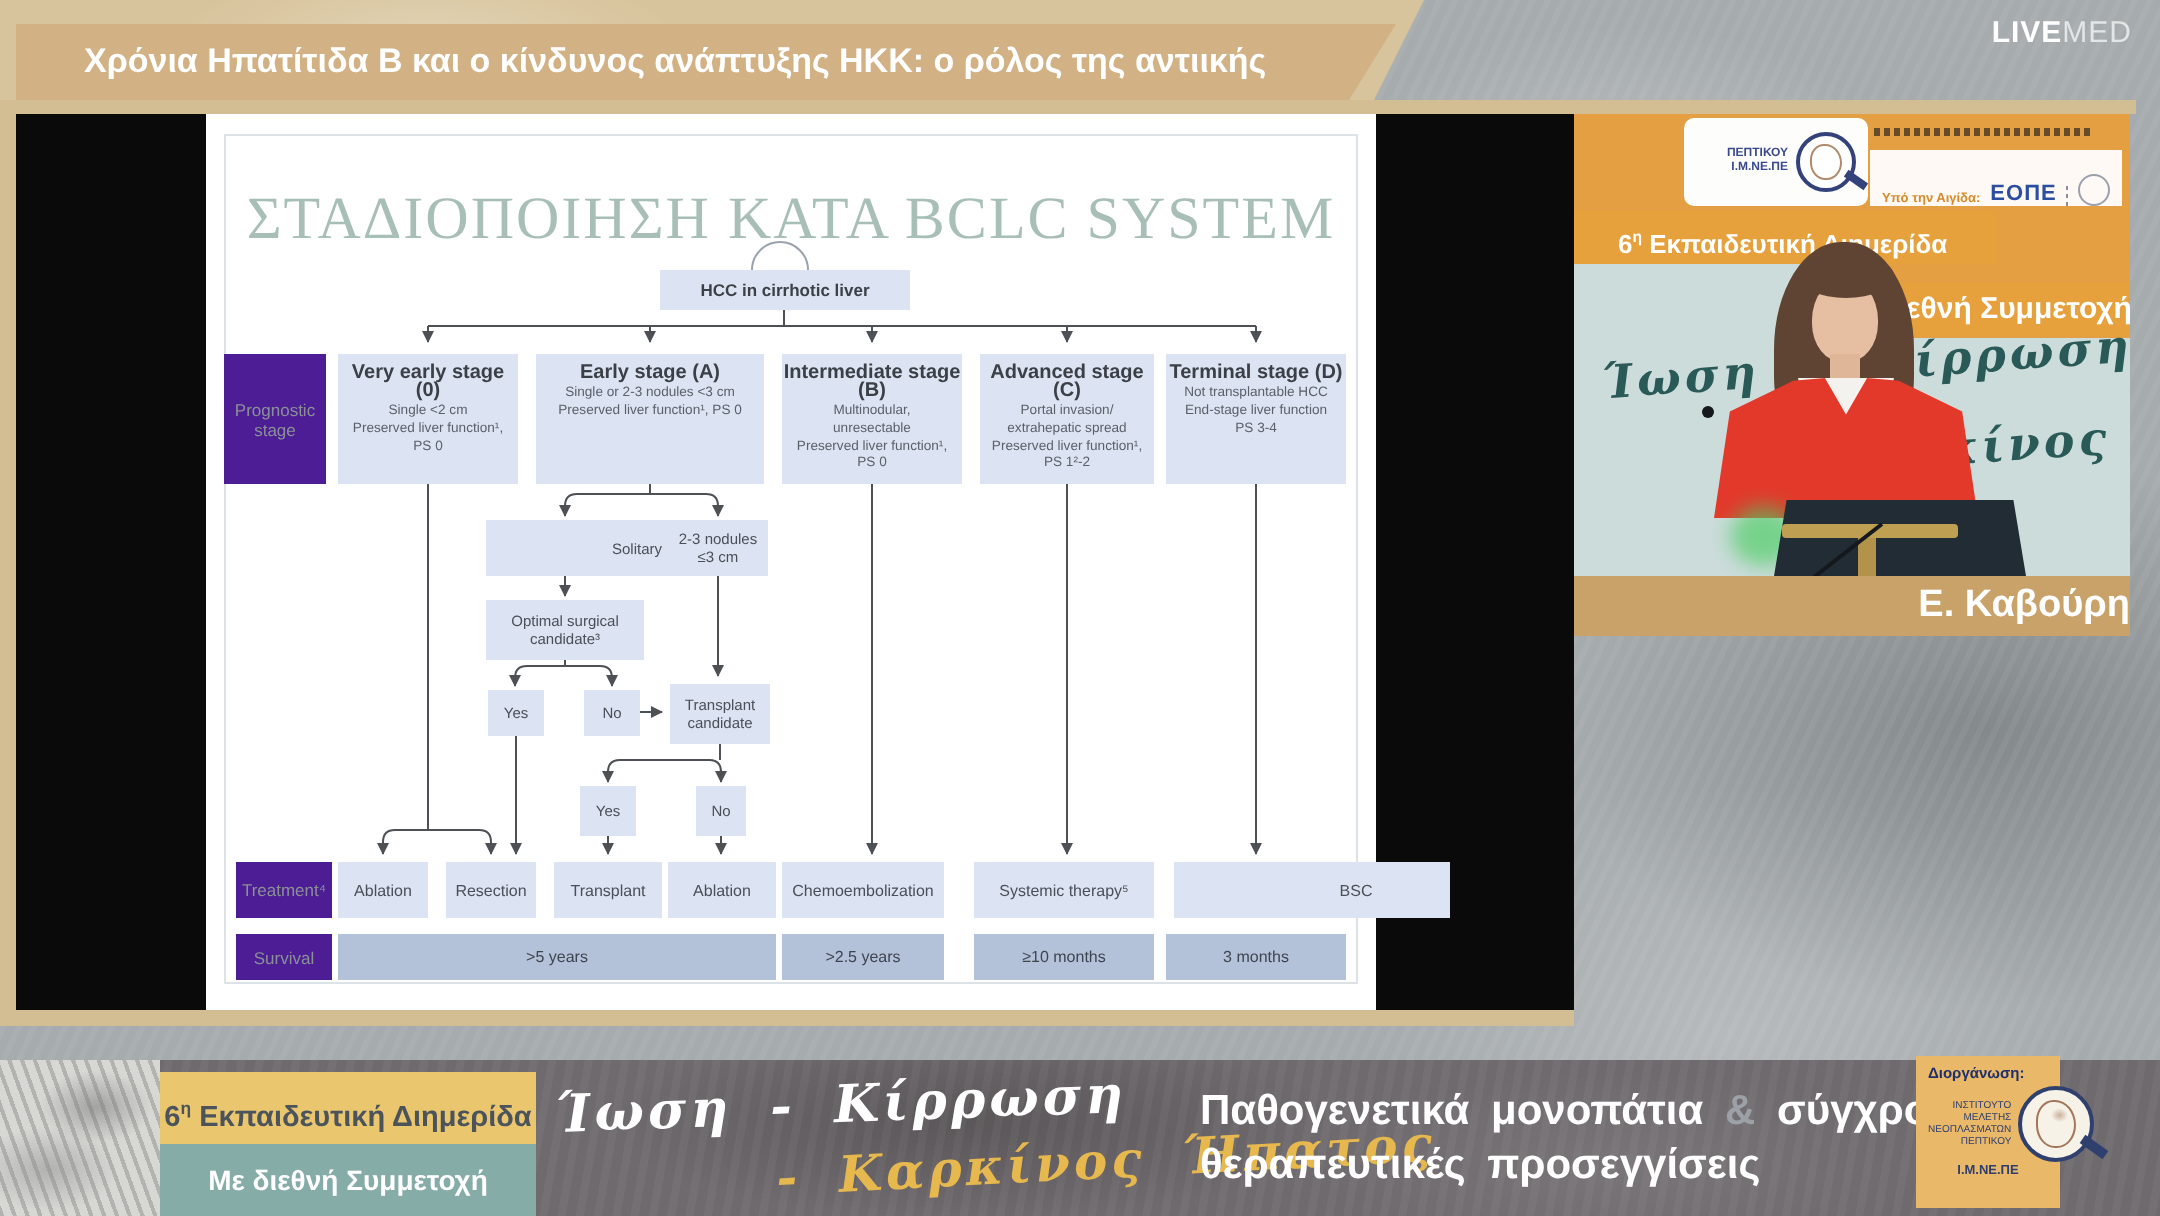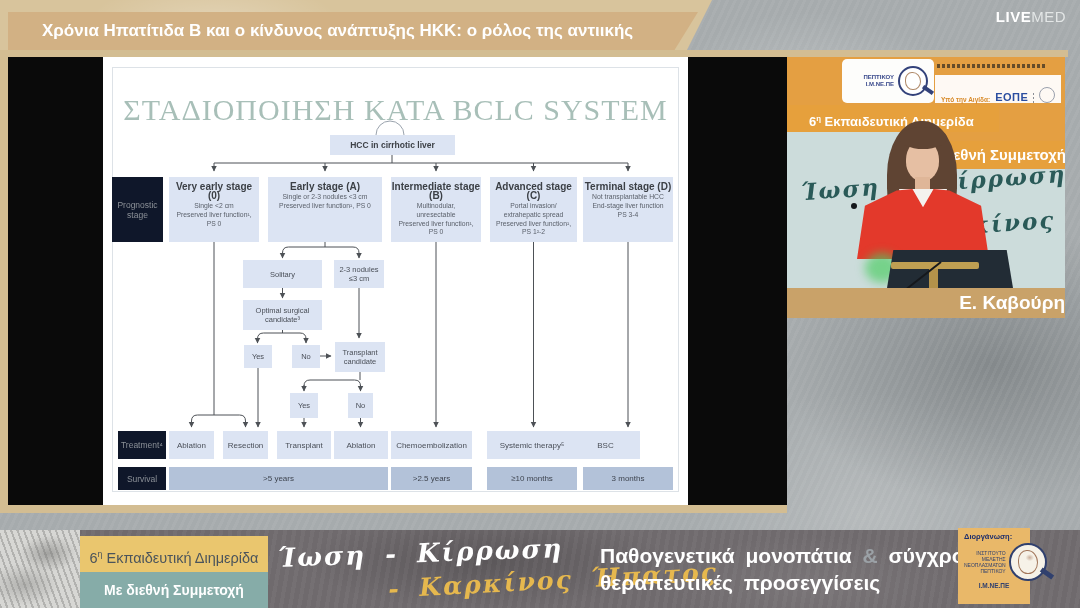--- a/index.html
+++ b/index.html
@@ -28,21 +28,21 @@
   .frame-bottom{left:0;top:505px;width:787px;height:8px;background:#d3bd92;}
   .vid-black{left:8px;top:57px;width:779px;height:448px;background:#0a0a0a;}
   
   .slide{left:103px;top:57px;width:585px;height:448px;background:#ffffff;font-family:"Liberation Sans",sans-serif;}
   .slide-border{left:9px;top:10px;width:565px;height:423px;border:1px solid #dde2e7;}
   .slide-title{left:0;top:36px;width:585px;text-align:center;
       font-family:"Liberation Serif",serif;font-size:30px;letter-spacing:1px;color:#a8bfb8;}
   .box{background:#dce4f3;color:#4a4f58;display:flex;align-items:center;justify-content:center;
        text-align:center;white-space:pre-line;font-size:7.5px;line-height:9px;}
   .rootbox{font-size:8.5px;font-weight:bold;color:#3d4147;}
-  .lbl{background:#0f172a;color:#8b9097;font-size:8.5px;line-height:10px;}
+  .lbl{background:#4c1d95;color:#8b9097;font-size:8.5px;line-height:10px;}
   .stagebox{flex-direction:column;justify-content:flex-start;padding-top:5px;box-sizing:border-box;}
   .stagebox .t{font-weight:bold;font-size:10px;color:#3c4046;margin-bottom:2px;}
   .stagebox .b{font-size:6.8px;line-height:8.8px;color:#5b616b;white-space:pre-line;}
   .surv{background:#b3c2d9;color:#3f4550;font-size:8px;}
   .treat{font-size:8px;}
   svg.conn{position:absolute;left:0;top:0;}
   
   .spk{left:787px;top:57px;width:278px;height:261px;background:#ccdcdb;overflow:hidden;}
   .or1{left:0;top:0;width:278px;height:50px;background:#e49f42;}
   .or2{left:118px;top:0;width:160px;height:112px;background:#e49f42;}
@@ -93,21 +93,21 @@
        repeating-linear-gradient(100deg, rgba(255,255,255,.04) 0 4px, rgba(0,0,0,0) 4px 9px),
        radial-gradient(260px 70px at 45% 40%, rgba(0,0,0,.18), rgba(0,0,0,0) 70%),
        radial-gradient(220px 70px at 75% 70%, rgba(255,255,255,.07), rgba(0,0,0,0) 70%),
        #6f6a6d;}
   .etch{left:0;top:0;width:80px;height:78px;
      background:
        radial-gradient(40px 26px at 60% 30%, rgba(120,120,118,.55), rgba(0,0,0,0) 70%),
        radial-gradient(50px 30px at 30% 70%, rgba(140,140,138,.5), rgba(0,0,0,0) 70%),
        repeating-linear-gradient(70deg, rgba(110,110,108,.35) 0 2px, rgba(0,0,0,0) 2px 6px),
        #d7d7d4;}
-  .fyellow{left:80px;top:6px;width:188px;height:36px;background:#eac66e;color:#4b545b;font-weight:normal;
+  .fyellow{left:80px;top:6px;width:188px;height:36px;background:#eac66e;color:#4b545b;font-weight:bold;
      font-size:14.5px;text-align:center;line-height:36px;white-space:nowrap;}
   .fteal{left:80px;top:42px;width:188px;height:36px;background:#86aca8;color:#fff;font-weight:bold;
      font-size:14px;text-align:center;line-height:36px;white-space:nowrap;}
   .fscript{font-family:"DejaVu Serif",serif;font-style:italic;font-weight:bold;white-space:nowrap;
      letter-spacing:2px;word-spacing:8px;}
   .fs1{left:278px;top:8px;font-size:26px;color:#fff;transform:rotate(-2deg);}
   .fs2{left:388px;top:36px;font-size:25px;color:#e6b84e;transform:rotate(-3deg);}
   .fmain{left:600px;top:12px;color:#fff;font-weight:bold;font-size:21px;line-height:27px;word-spacing:5px;}
   .fmain .amp{color:#9ba1a6;}
   .poster{left:958px;top:-2px;width:72px;height:76px;background:#e9b869;padding:4px 6px;box-sizing:border-box;}
@@ -214,40 +214,40 @@
 Preserved liver function¹,
 PS 1²-2</span>
     </div>
     <div class="abs box stagebox" style="left:480px;top:120px;width:90px;height:65px;">
       <span class="t">Terminal stage (D)</span>
       <span class="b">Not transplantable HCC
 End-stage liver function
 PS 3-4</span>
     </div>
 
-    <div class="abs box" style="left:140px;top:203px;width:79px;height:28px;">Solitary</div>
+    <div class="abs box" style="left:140px;top:203px;width:79px;height:28px;padding-left:36px;">Solitary</div>
     <div class="abs box" style="left:231px;top:203px;width:50px;height:28px;">2-3 nodules
 ≤3 cm</div>
     <div class="abs box" style="left:140px;top:243px;width:79px;height:30px;">Optimal surgical
 candidate³</div>
     <div class="abs box" style="left:141px;top:288px;width:28px;height:23px;">Yes</div>
     <div class="abs box" style="left:189px;top:288px;width:28px;height:23px;">No</div>
     <div class="abs box" style="left:232px;top:285px;width:50px;height:30px;">Transplant
 candidate</div>
     <div class="abs box" style="left:187px;top:336px;width:28px;height:25px;">Yes</div>
     <div class="abs box" style="left:245px;top:336px;width:25px;height:25px;">No</div>
 
     <div class="abs box lbl" style="left:15px;top:374px;width:48px;height:28px;">Treatment⁴</div>
     <div class="abs box treat" style="left:66px;top:374px;width:45px;height:28px;">Ablation</div>
     <div class="abs box treat" style="left:120px;top:374px;width:45px;height:28px;">Resection</div>
     <div class="abs box treat" style="left:174px;top:374px;width:54px;height:28px;">Transplant</div>
     <div class="abs box treat" style="left:231px;top:374px;width:54px;height:28px;">Ablation</div>
     <div class="abs box treat" style="left:288px;top:374px;width:81px;height:28px;">Chemoembolization</div>
     <div class="abs box treat" style="left:384px;top:374px;width:90px;height:28px;">Systemic therapy⁵</div>
-    <div class="abs box treat" style="left:468px;top:374px;width:69px;height:28px;">BSC</div>
+    <div class="abs box treat" style="left:484px;top:374px;width:94px;height:28px;padding-left:44px;">BSC</div>
 
     <div class="abs box lbl" style="left:15px;top:410px;width:48px;height:23px;">Survival</div>
     <div class="abs box surv" style="left:66px;top:410px;width:219px;height:23px;">&gt;5 years</div>
     <div class="abs box surv" style="left:288px;top:410px;width:81px;height:23px;">&gt;2.5 years</div>
     <div class="abs box surv" style="left:384px;top:410px;width:90px;height:23px;">≥10 months</div>
     <div class="abs box surv" style="left:480px;top:410px;width:90px;height:23px;">3 months</div>
   </div>
 
   <div class="abs spk">
     <div class="abs or1"></div>

